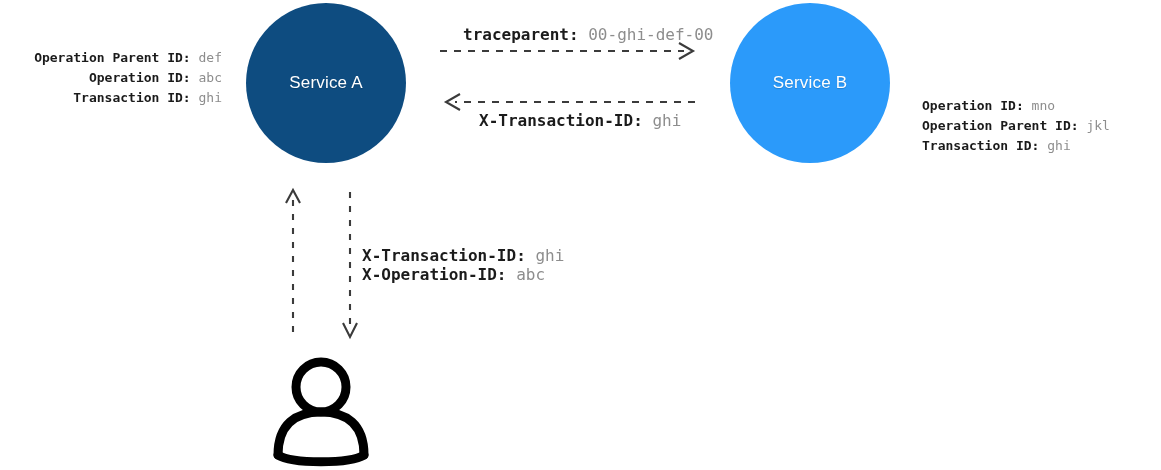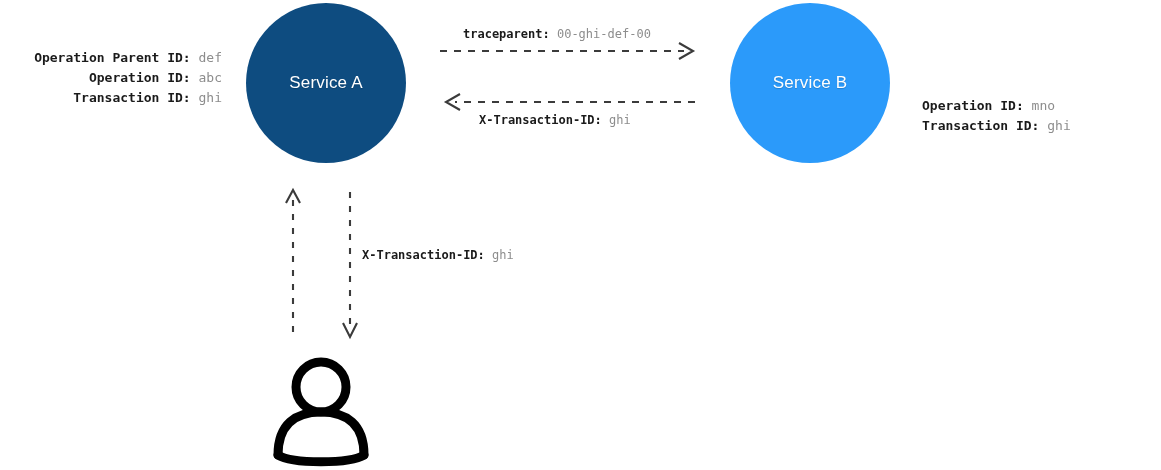--- a/index.html
+++ b/index.html
@@ -82,21 +82,21 @@
     top: 48px;
     width: 239px;
     text-align: left;
     margin-top: 48px;
   }
 
   
   .edge-label {
     position: absolute;
     font-family: "DejaVu Sans Mono", monospace;
-    font-size: 12px;
+    font-size: 16px;
     line-height: 19px;
     white-space: nowrap;
   }
   .edge-label .k { font-weight: bold; color: #1b1b1b; }
   .edge-label .v { font-weight: normal; color: #8d8d8d; }
 
   #label-traceparent { left: 463px; top: 25px; }
   #label-response    { left: 479px; top: 111px; }
   #label-user-req    { left: 362px; top: 246px; }
 
@@ -148,33 +148,35 @@
   </div>
 
   <div class="id-block" id="ids-left">
     <div><span class="k">Operation Parent ID:</span> <span class="v">def</span></div>
     <div><span class="k">Operation ID:</span> <span class="v">abc</span></div>
     <div><span class="k">Transaction ID:</span> <span class="v">ghi</span></div>
   </div>
 
   <div class="id-block" id="ids-right">
     <div><span class="k">Operation ID:</span> <span class="v">mno</span></div>
+    <div><span class="k">Operation Parent ID:</span> <span class="v">jkl</span></div>
     <div><span class="k">Transaction ID:</span> <span class="v">ghi</span></div>
   </div>
 
   <div class="edge-label" id="label-traceparent">
     <div><span class="k">traceparent:</span> <span class="v">00-ghi-def-00</span></div>
   </div>
 
   <div class="edge-label" id="label-response">
     <div><span class="k">X-Transaction-ID:</span> <span class="v">ghi</span></div>
   </div>
 
   <div class="edge-label" id="label-user-req">
     <div><span class="k">X-Transaction-ID:</span> <span class="v">ghi</span></div>
+    <div><span class="k">X-Operation-ID:</span> <span class="v">abc</span></div>
   </div>
 
   <svg class="arrows" viewBox="0 0 1161 470">
 
     <g>
       <line class="dash" x1="440" y1="51" x2="684" y2="51"></line>
       <polyline class="head" points="679,43 693,51 679,59"></polyline>
     </g>
 
     <g>

